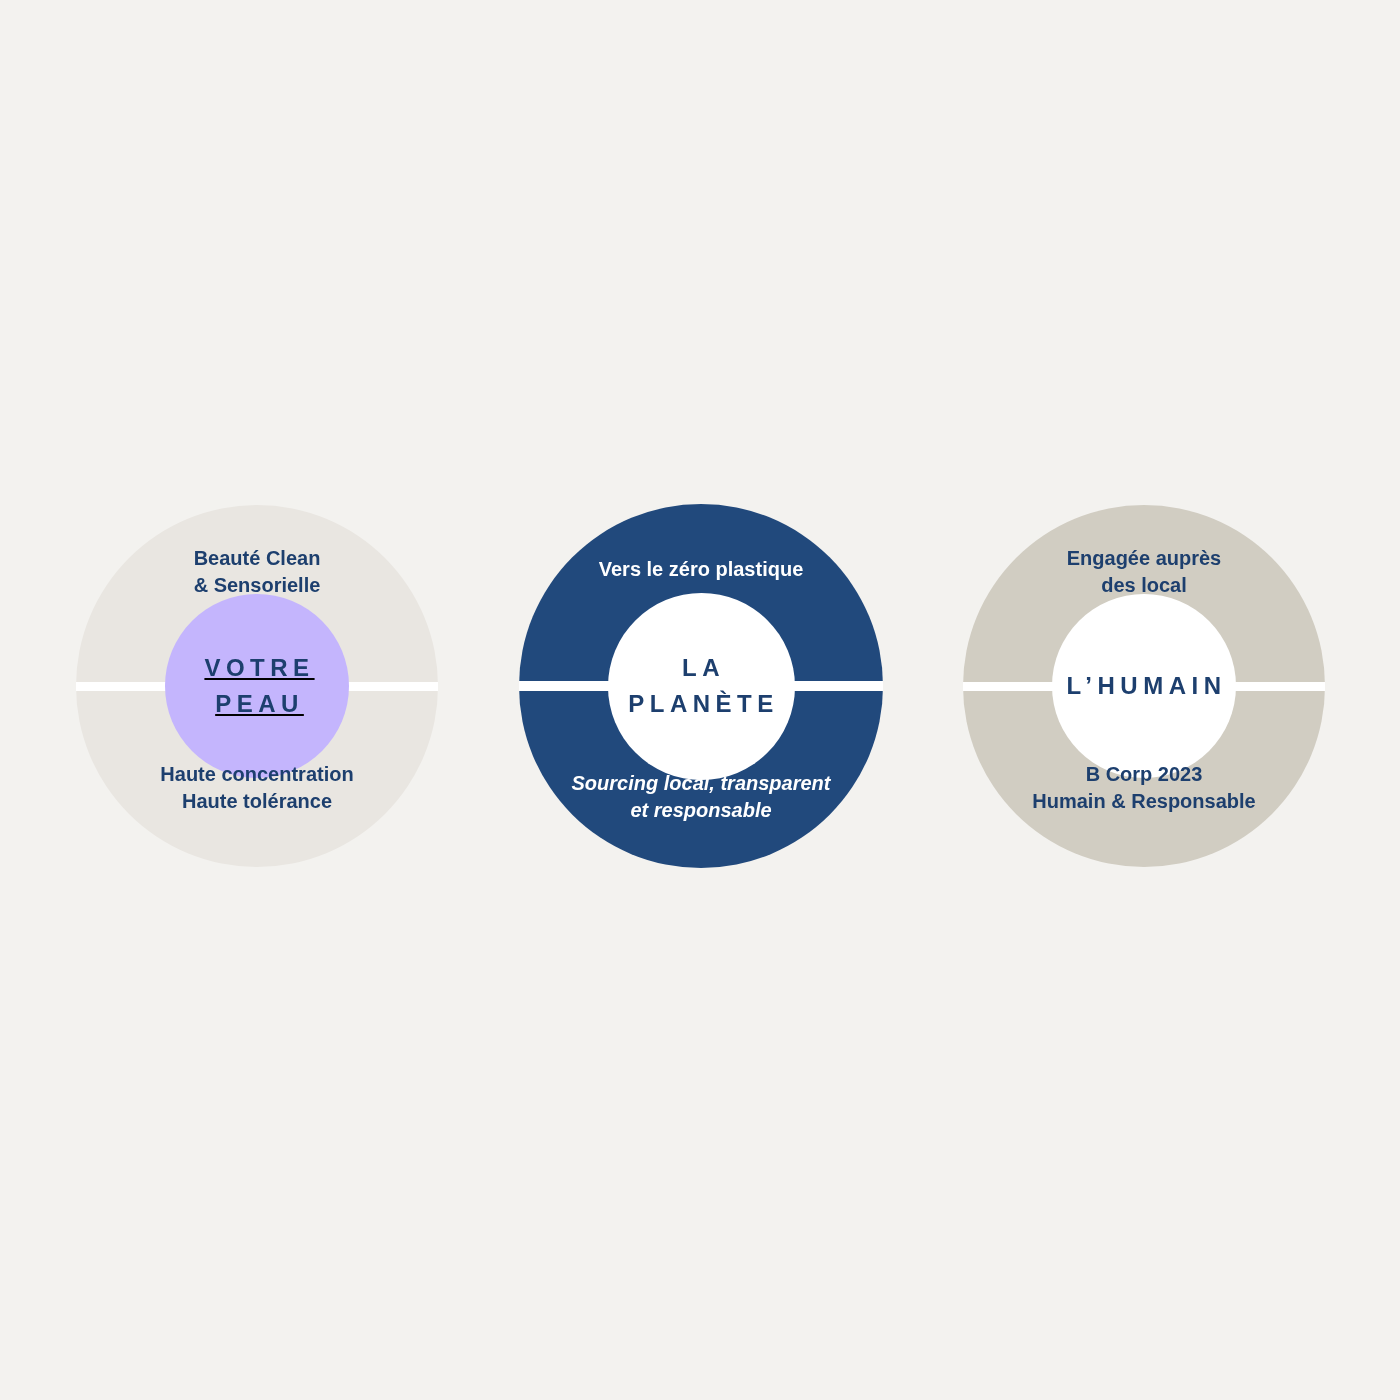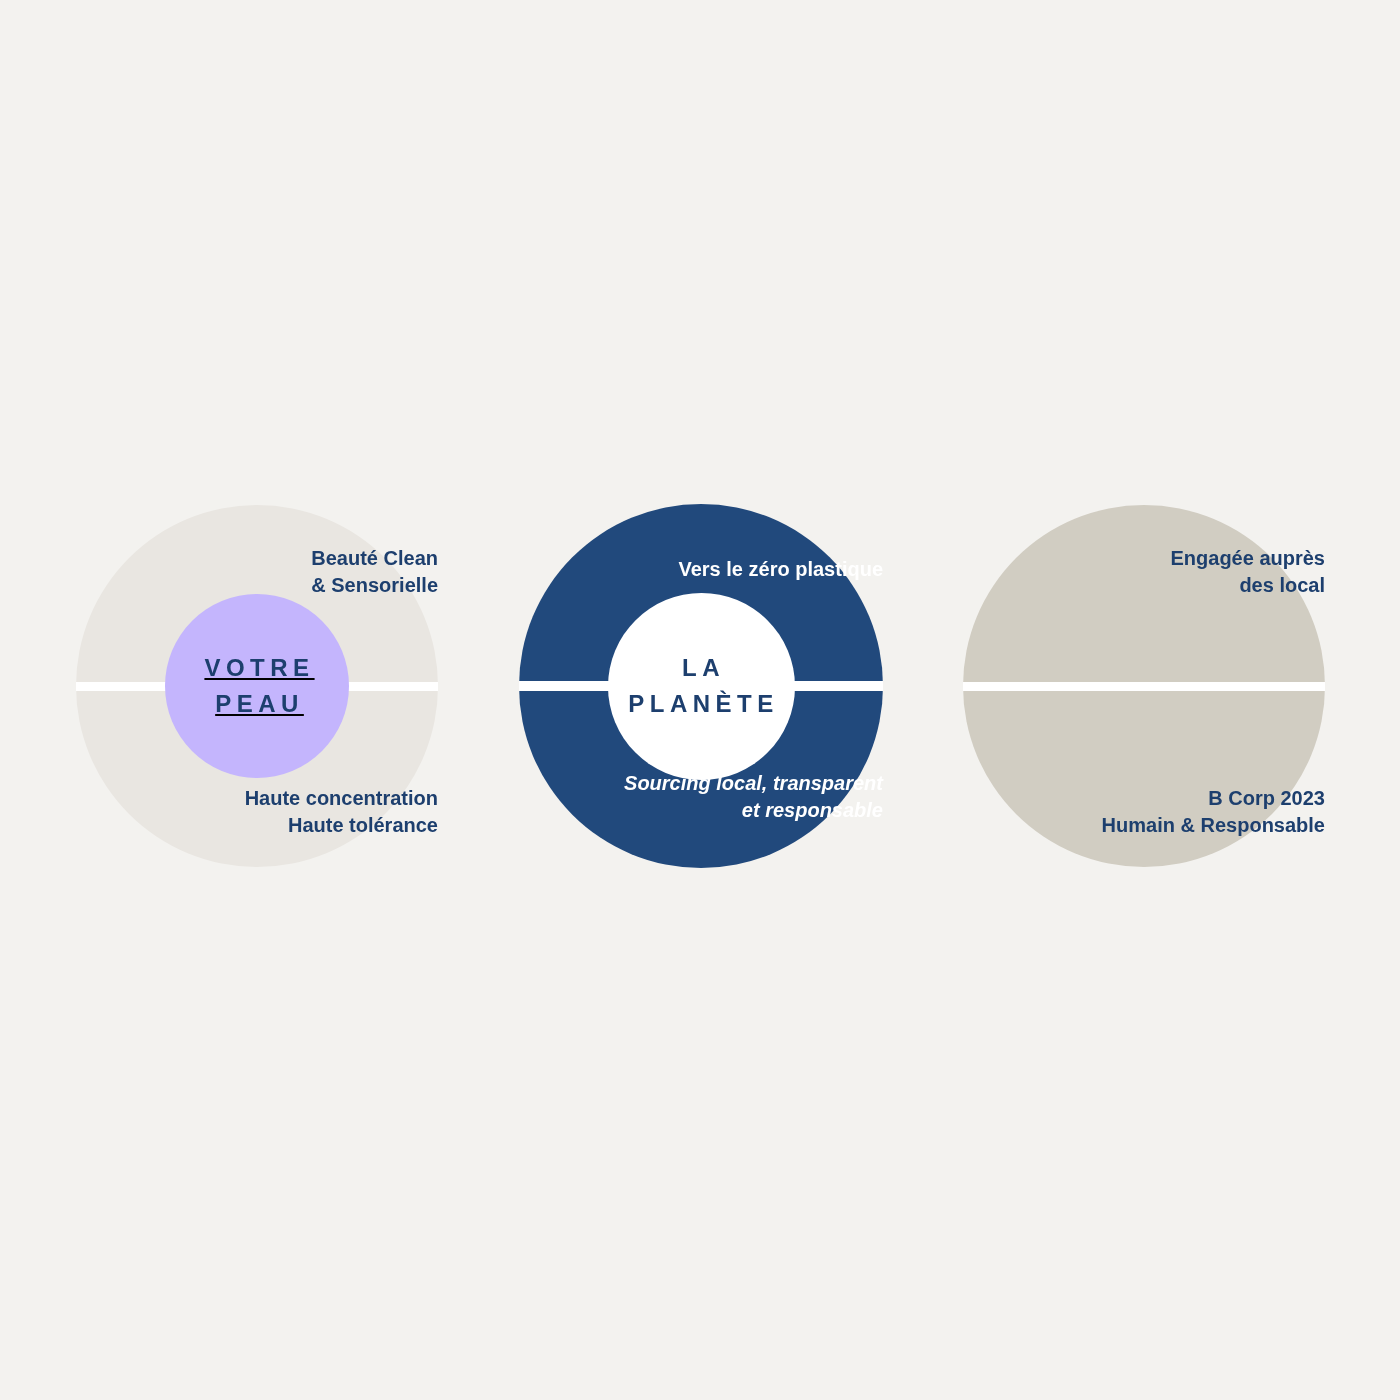--- a/index.html
+++ b/index.html
@@ -87,29 +87,29 @@
     text-transform: uppercase;
     white-space: pre-line;
     padding-left: 5px;
   }
 
   
   .caption {
     position: absolute;
     left: 0;
     right: 0;
-    text-align: right;
+    text-align: center;
     font-size: 20px;
     font-weight: 600;
     line-height: 1.36;
     white-space: pre-line;
     color: #1d3f6e;
   }
   .caption-top    { top: 40px; }
-  .caption-bottom { bottom: 28px; }
+  .caption-bottom { bottom: 52px; }
 
   .pillar-2 .caption-top    { top: 52px; }
   .pillar-2 .caption-bottom { bottom: 44px; }
   .pillar-2 .caption        { color: #ffffff; }
 </style>
 </head>
 <body style="background: rgb(243, 242, 239);">
 
 <div id="pillars-stage">
 
@@ -136,17 +136,20 @@
     </div>
     <div class="caption caption-bottom" style="color: rgb(255, 255, 255); font-style: italic;">Sourcing local, transparent
 et responsable</div>
   </div>
 
   <div class="pillar pillar-3">
     <div class="disc" style="background: rgb(209, 205, 194);"></div>
     <div class="caption caption-top" style="color: rgb(29, 63, 110);">Engagée auprès
 des local</div>
     <div class="divider"></div>
+    <div class="core" style="background: rgb(255, 255, 255);">
+      <div class="core-label">L’HUMAIN</div>
+    </div>
     <div class="caption caption-bottom" style="color: rgb(29, 63, 110);">B Corp 2023
 Humain &amp; Responsable</div>
   </div>
 
 </div>
 
 </body></html>

